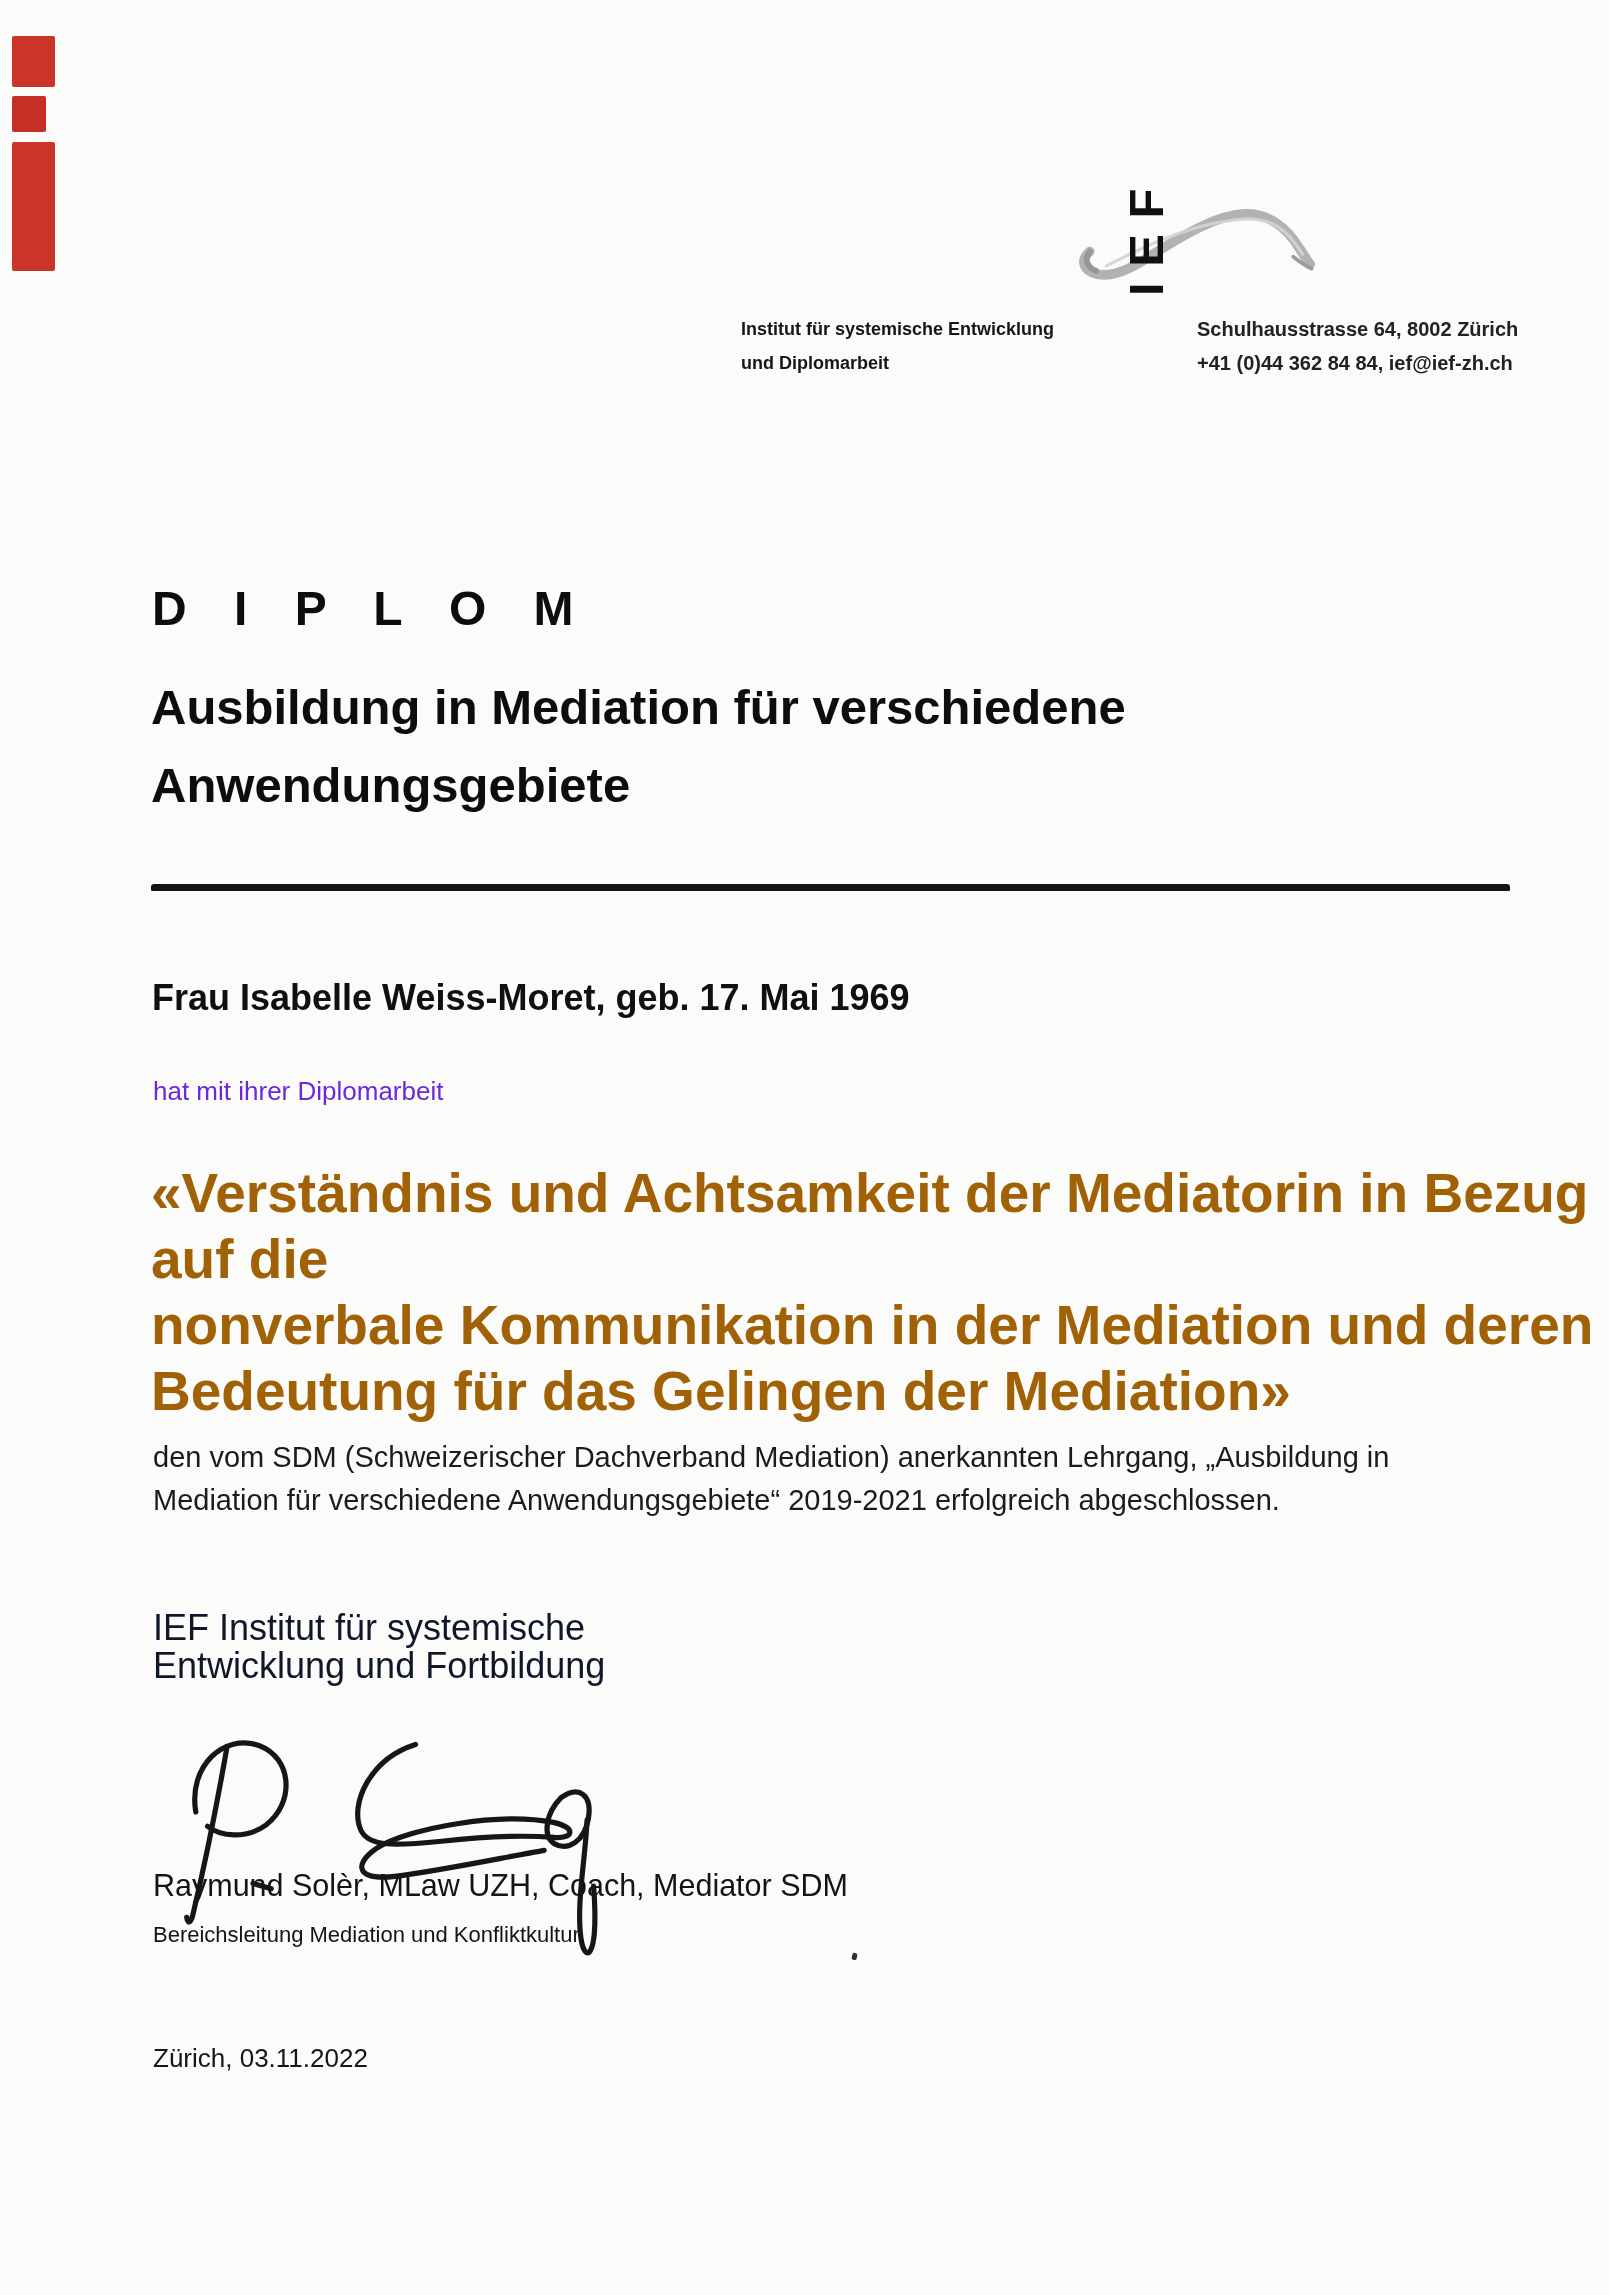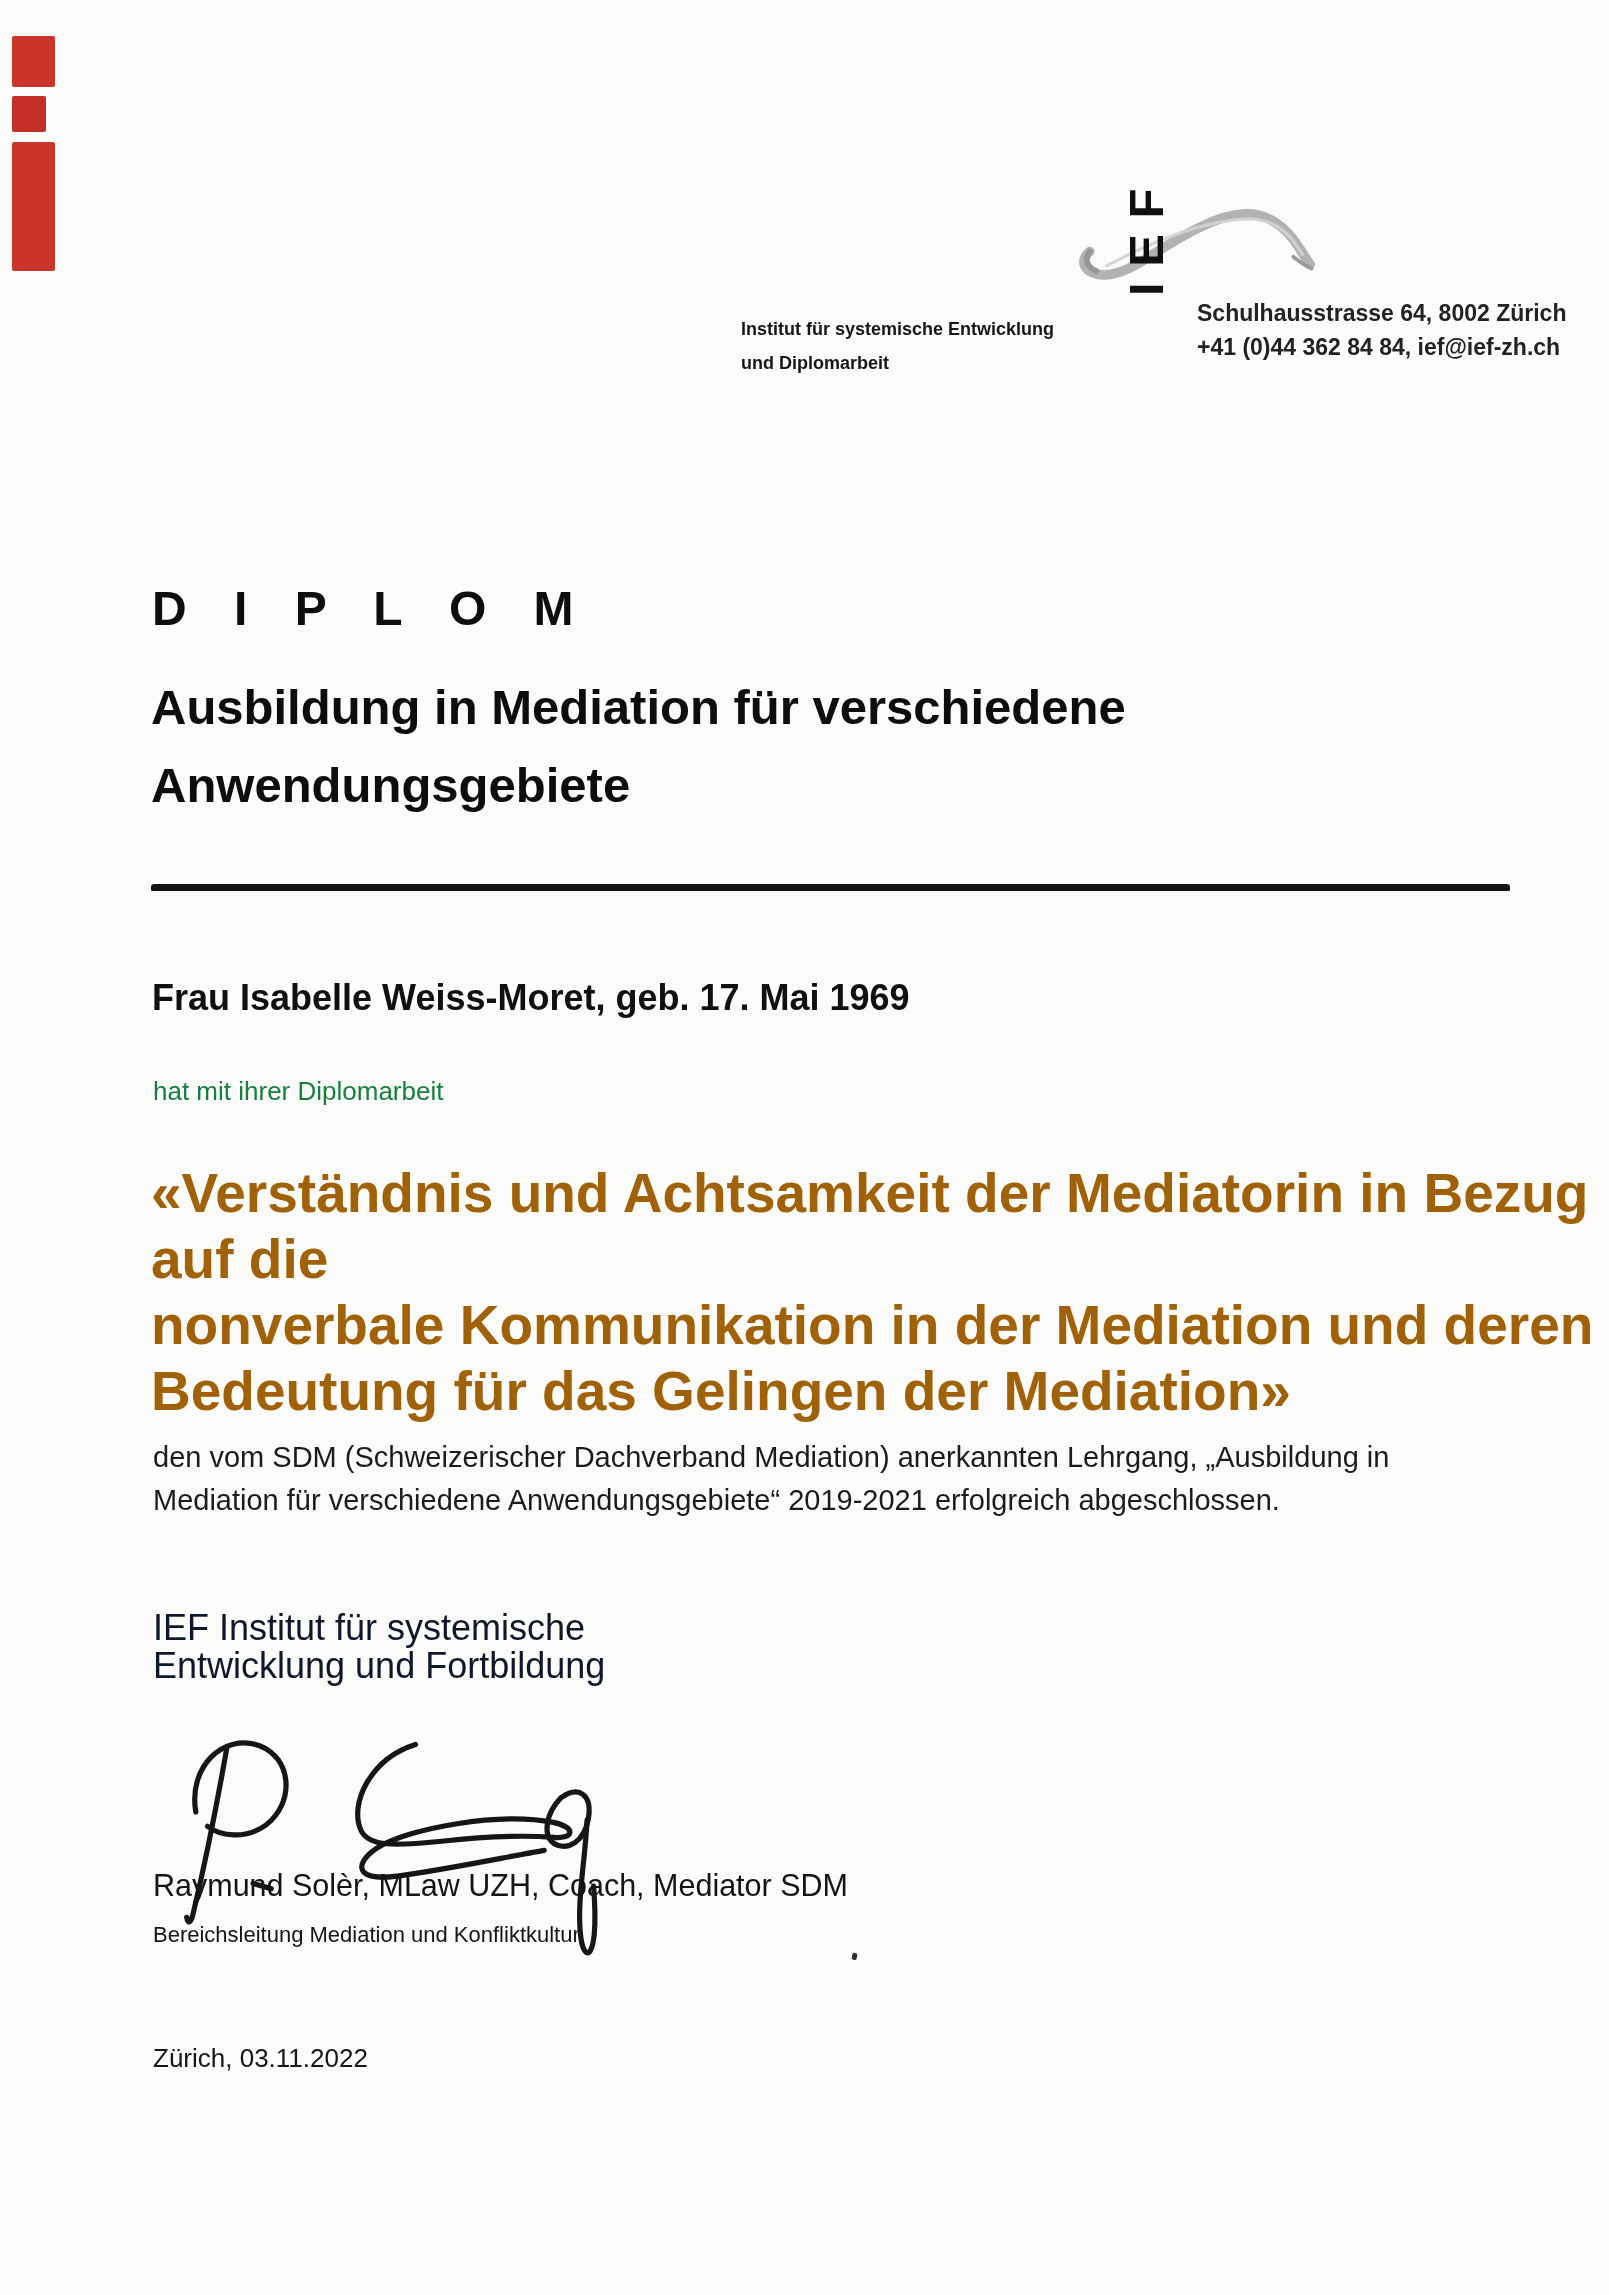--- a/index.html
+++ b/index.html
@@ -22,22 +22,22 @@
     width:118px;height:42px;
     transform:rotate(-90deg);transform-origin:0 0;
     font-size:49px;font-weight:bold;letter-spacing:15.6px;color:#101010;
     line-height:42px;
   }
   .org-block{
     position:absolute;left:741px;top:312px;width:422px;
     text-align:left;font-size:18px;font-weight:bold;line-height:34px;color:#161616;
   }
   .addr-block{
-    position:absolute;left:1197px;top:296px;
-    font-size:23px;font-weight:bold;line-height:34px;color:#222;
+    position:absolute;left:1197px;top:312px;
+    font-size:20px;font-weight:bold;line-height:34px;color:#222;
   }
 
   
   .kicker{
     position:absolute;left:152px;top:585px;
     font-size:48px;font-weight:bold;letter-spacing:17px;color:#0d0d0d;line-height:1;
   }
   .title{
     position:absolute;left:151px;top:668px;
     font-size:49px;font-weight:bold;line-height:78px;color:#0d0d0d;
@@ -45,21 +45,21 @@
   .rule{
     position:absolute;left:151px;top:884px;width:1359px;height:6.5px;
     background:#141414;border-radius:3.2px 3.2px 1.3px 1.3px;
   }
   .name-line{
     position:absolute;left:152px;top:978px;
     font-size:36px;font-weight:bold;color:#101010;line-height:1.1;
   }
   .intro-line{
     position:absolute;left:153px;top:1077px;
-    font-size:26px;color:#15803d;line-height:1.1;
+    font-size:26px;color:#6d28d9;line-height:1.1;
   }
   .thesis{
     position:absolute;left:151px;top:1160px;
     font-size:55px;font-weight:bold;color:#a16207;line-height:66px;
   }
   .completion{
     position:absolute;left:153px;top:1436px;
     font-size:29px;color:#1b1b1b;line-height:43px;
   }
   .signer-org{

